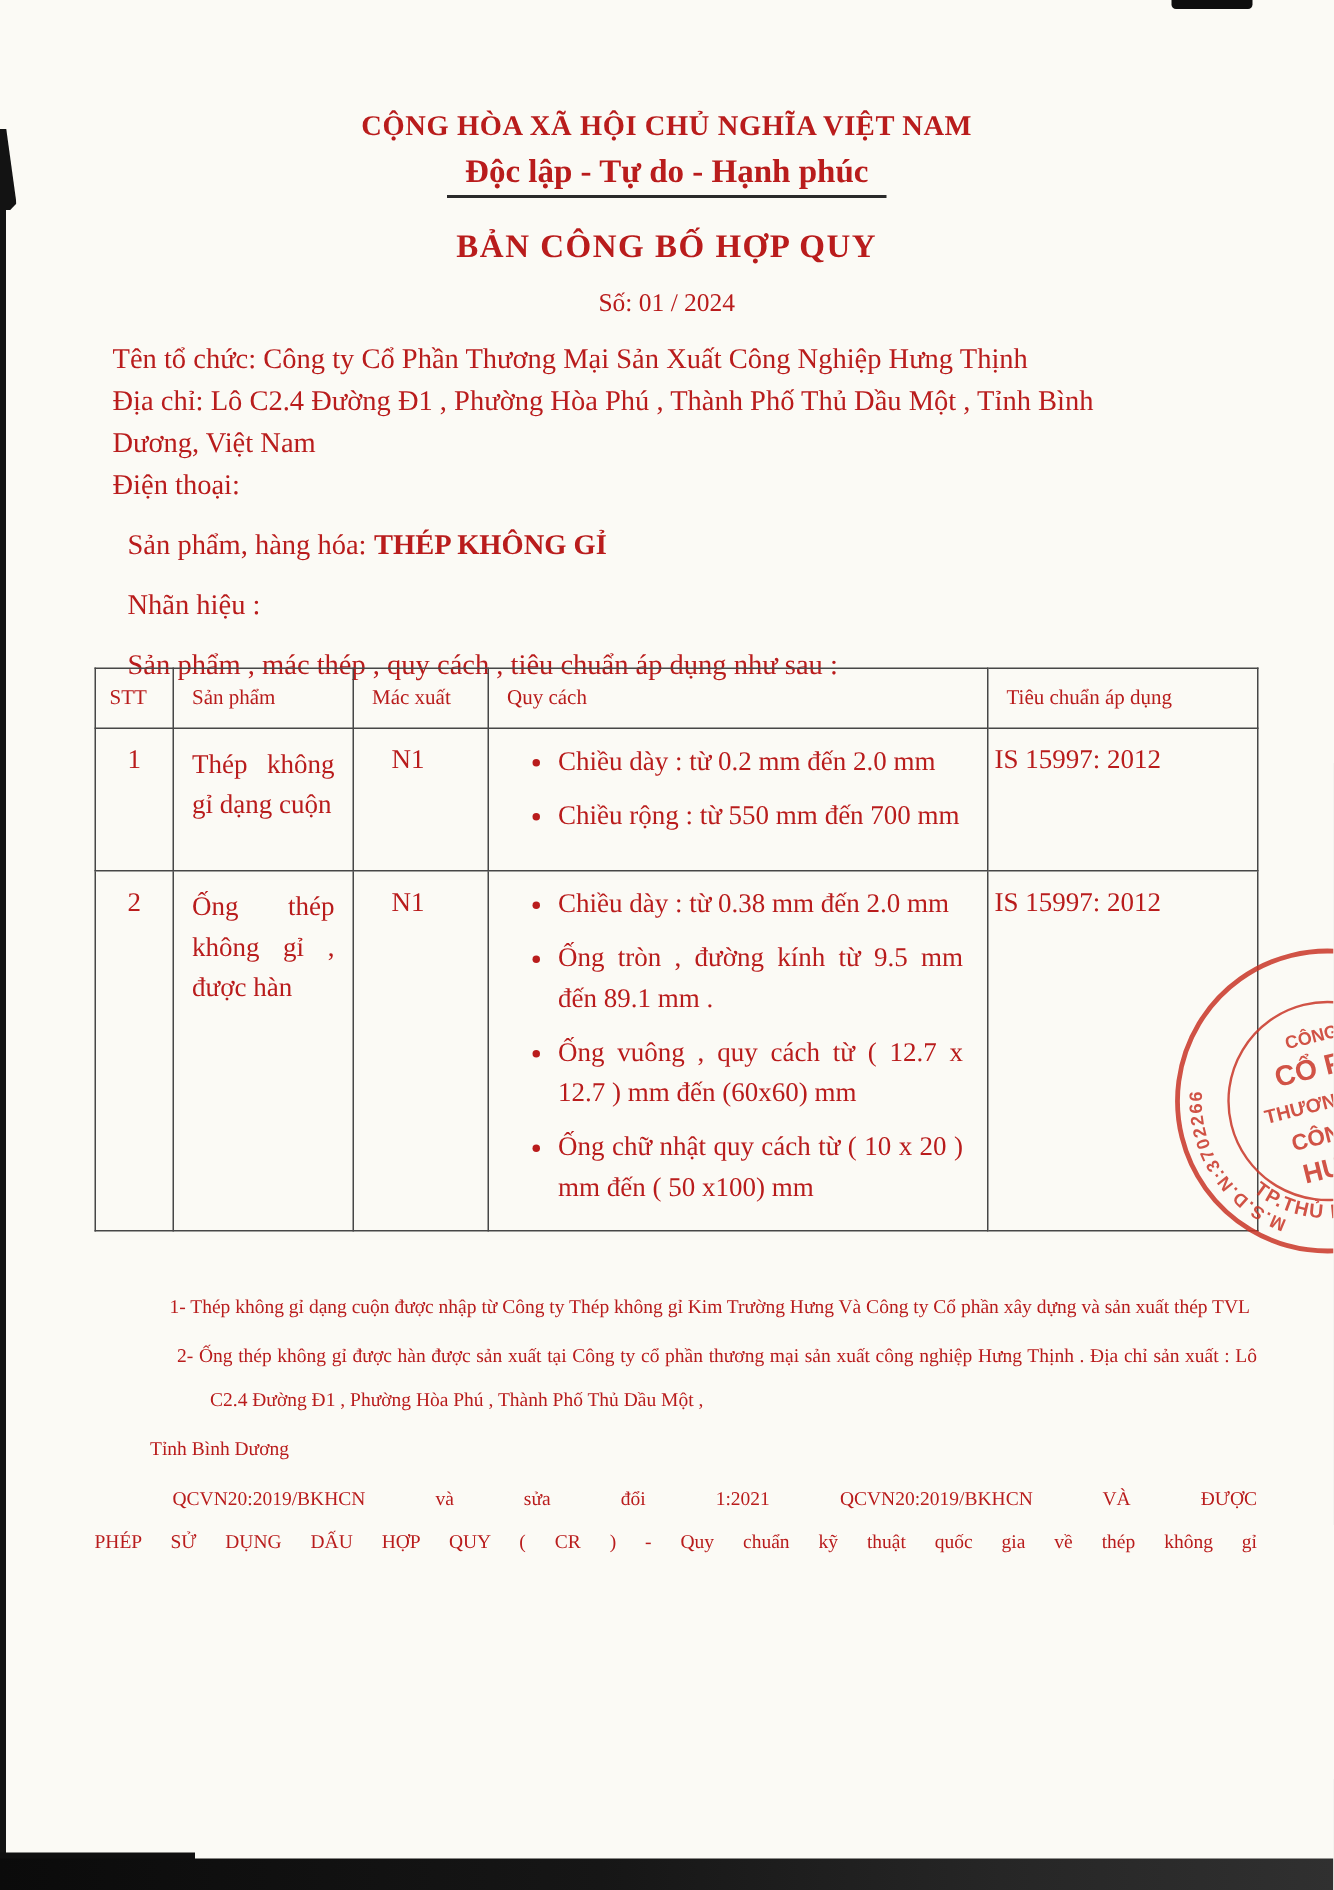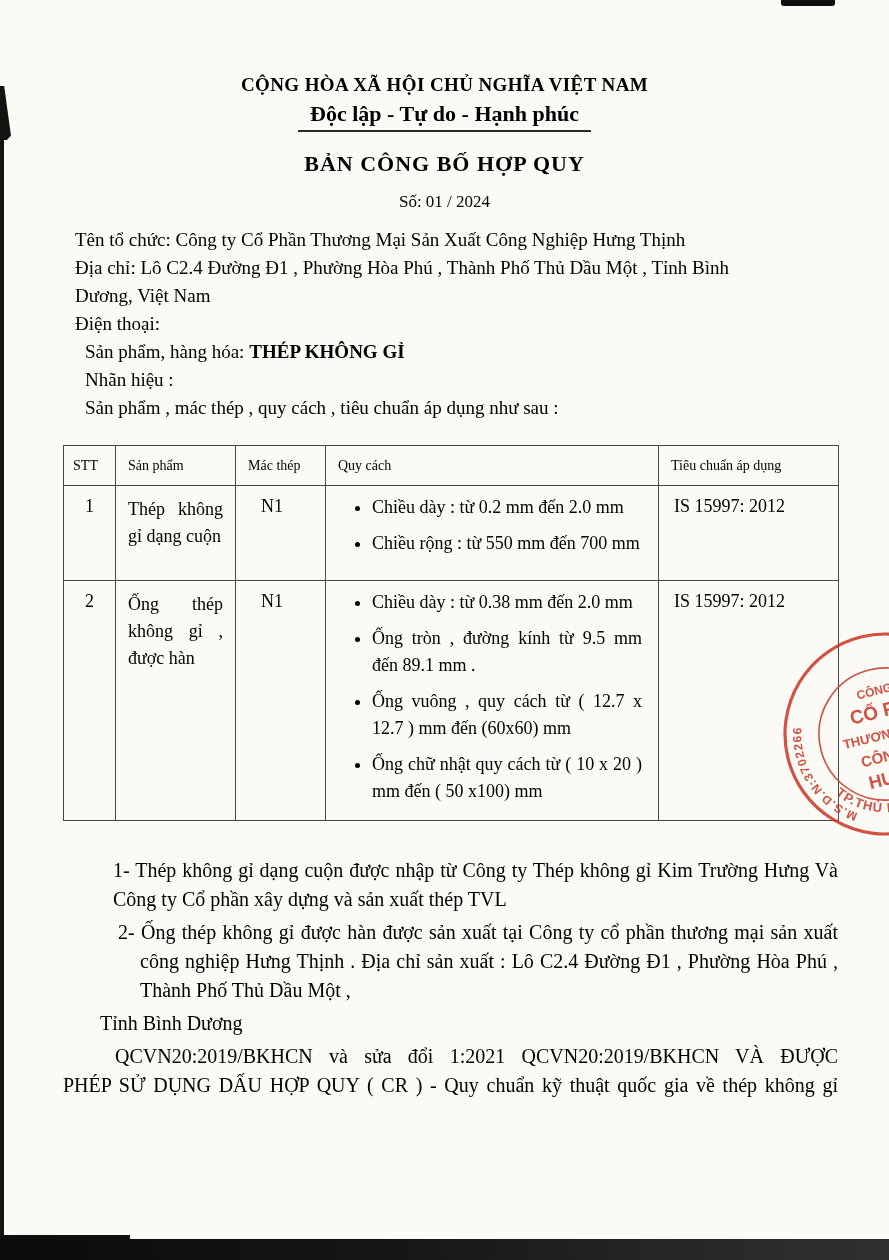--- a/index.html
+++ b/index.html
@@ -1,54 +1,54 @@
 <!DOCTYPE html>
 <html><head>
 <meta charset="utf-8">
 <style>
   html,body{margin:0;padding:0;}
   body{width:889px;height:1260px;overflow:hidden;background:#e9e9e5;}
   #page{
     position:relative;width:889px;height:1260px;overflow:hidden;
-    background:#fbfaf5;color:#000000;
+    background:#fbfaf5;color:#b91c1c;
     font-family:"Liberation Serif", serif;
   }
   
   .center-line{position:absolute;left:0;width:889px;text-align:center;}
   .national-title{top:74px;font-size:19px;font-weight:700;letter-spacing:.4px;}
   .motto-wrap{top:101px;}
   .motto{display:inline-block;font-size:22px;font-weight:700;
          border-bottom:2px solid #2a2a2a;padding:0 12px 3px 12px;}
   .doc-title{top:151px;font-size:22px;font-weight:700;letter-spacing:1px;font-family:Liberation Serif, serif;}
   .doc-number{top:192px;font-size:17px;}
   
   .org{position:absolute;top:226px;left:75px;width:706px;font-size:19px;line-height:28px;}
   .org .indent{margin-left:10px;}
-  .org .gap{margin-top:0;}
+  .org .gap{margin-top:12px;}
   .bold{font-weight:700;}
   .lbl{margin-right:5px;}
   
   .tbl-wrap{position:absolute;top:445px;left:63px;}
   table{border-collapse:collapse;width:775px;font-size:18px;table-layout:fixed;}
   th,td{border:1.4px solid #474747;vertical-align:top;}
   thead tr{height:40px;}
   th{font-weight:400;text-align:left;padding:6px 8px 6px 12px;vertical-align:middle;font-size:14px;}
   th.c-stt{text-align:center;padding-left:0;}
   tbody tr.r1{height:95px;}
   tbody tr.r2{height:240px;}
   td{padding-top:10px;}
   td.stt{text-align:center;}
   td.product{padding:10px 12px 0 12px;text-align:justify;line-height:27px;}
   td.grade{padding-left:25px;}
   td.spec{padding:2px 4px 0 0;}
   td.spec ul{margin:6px 0 0 0;padding-left:46px;}
   td.spec li{margin-bottom:9px;text-align:justify;padding-right:12px;line-height:27px;}
-  td.standard{padding-left:15px;}
+  td.standard{padding-left:4px;}
   
-  .notes{position:absolute;top:856px;left:63px;width:775px;font-size:20px;line-height:29px;}
+  .notes{position:absolute;top:856px;left:63px;width:775px;font-size:13px;line-height:29px;}
   .note-1{margin-left:50px;text-align:justify;}
   .note-2{margin-left:77px;text-indent:-22px;margin-top:4px;text-align:justify;}
   .province{margin-left:37px;margin-top:4px;}
   .conf-intro{margin-left:37px;margin-top:4px;}
   .conf-line1{margin-left:52px;width:723px;margin-top:4px;
               text-align:justify;text-align-last:justify;}
   .conf-line2{width:775px;text-align:justify;text-align-last:justify;}
   
   .stamp{position:absolute;left:773px;top:622px;width:224px;height:224px;opacity:.85;}
   .stamp circle{fill:none;stroke:#c93527;}
@@ -92,21 +92,21 @@
         <col style="width:52px">
           <col style="width:120px">
           <col style="width:90px">
         <col style="width:333px">
           <col style="width:180px">
       </colgroup>
       <thead>
         <tr>
           <th class="c-stt">STT</th>
           <th>Sản phẩm</th>
-          <th>Mác thép</th>
+          <th>Mác xuất</th>
           <th>Quy cách</th>
           <th>Tiêu chuẩn áp dụng</th>
         </tr>
       </thead>
       <tbody>
         <tr class="r1">
           <td class="stt">1</td>
           <td class="product">Thép không gỉ dạng cuộn</td>
           <td class="grade">N1</td>
           <td class="spec">

